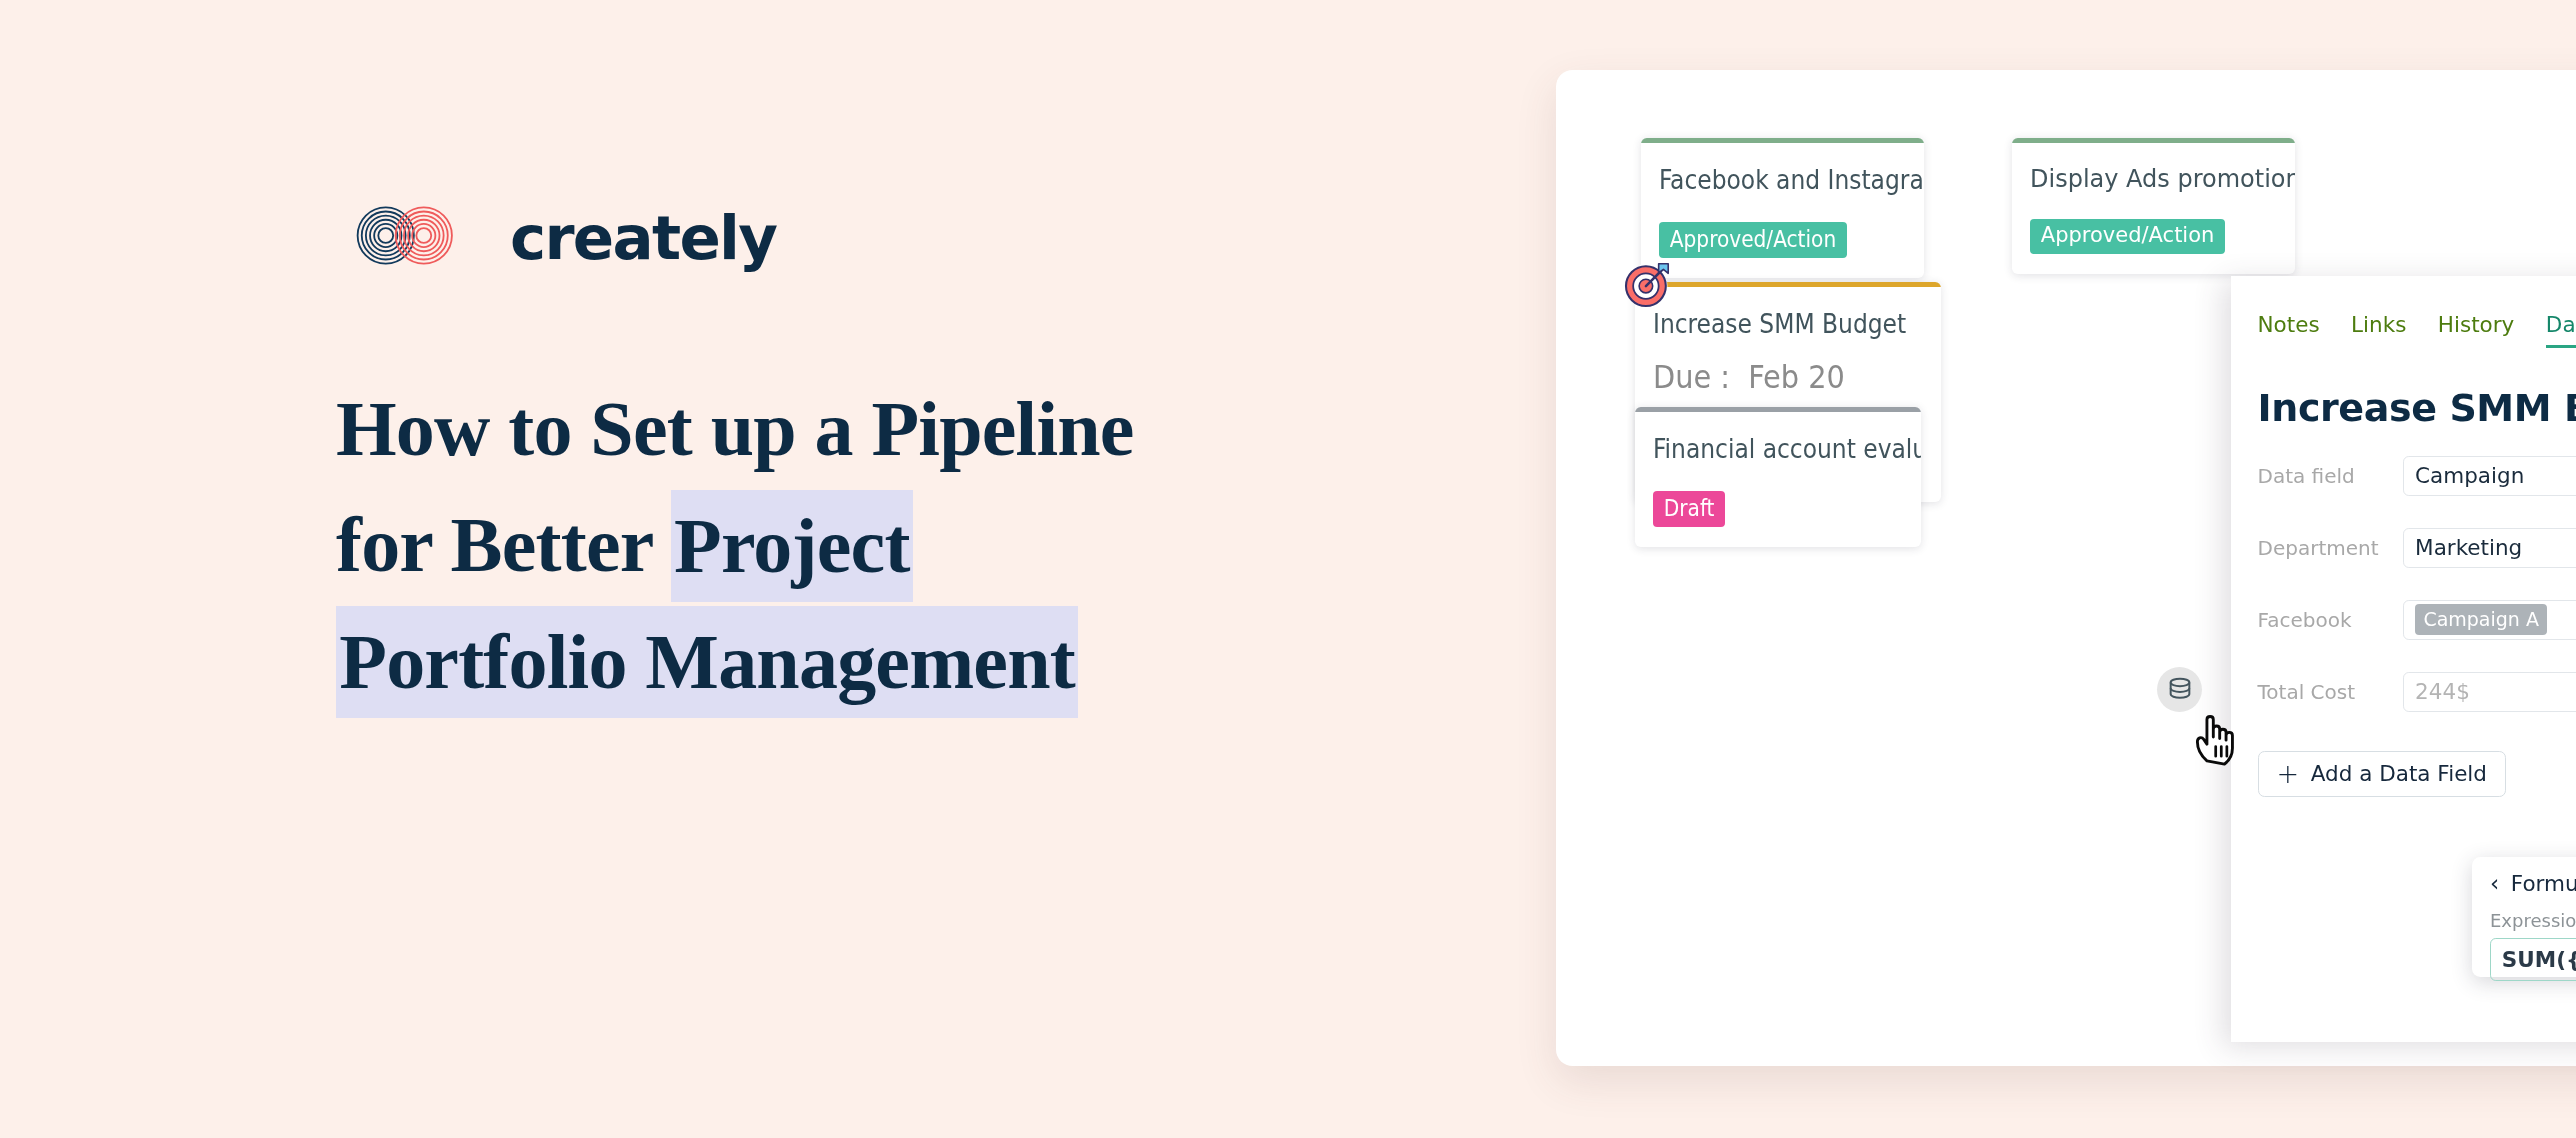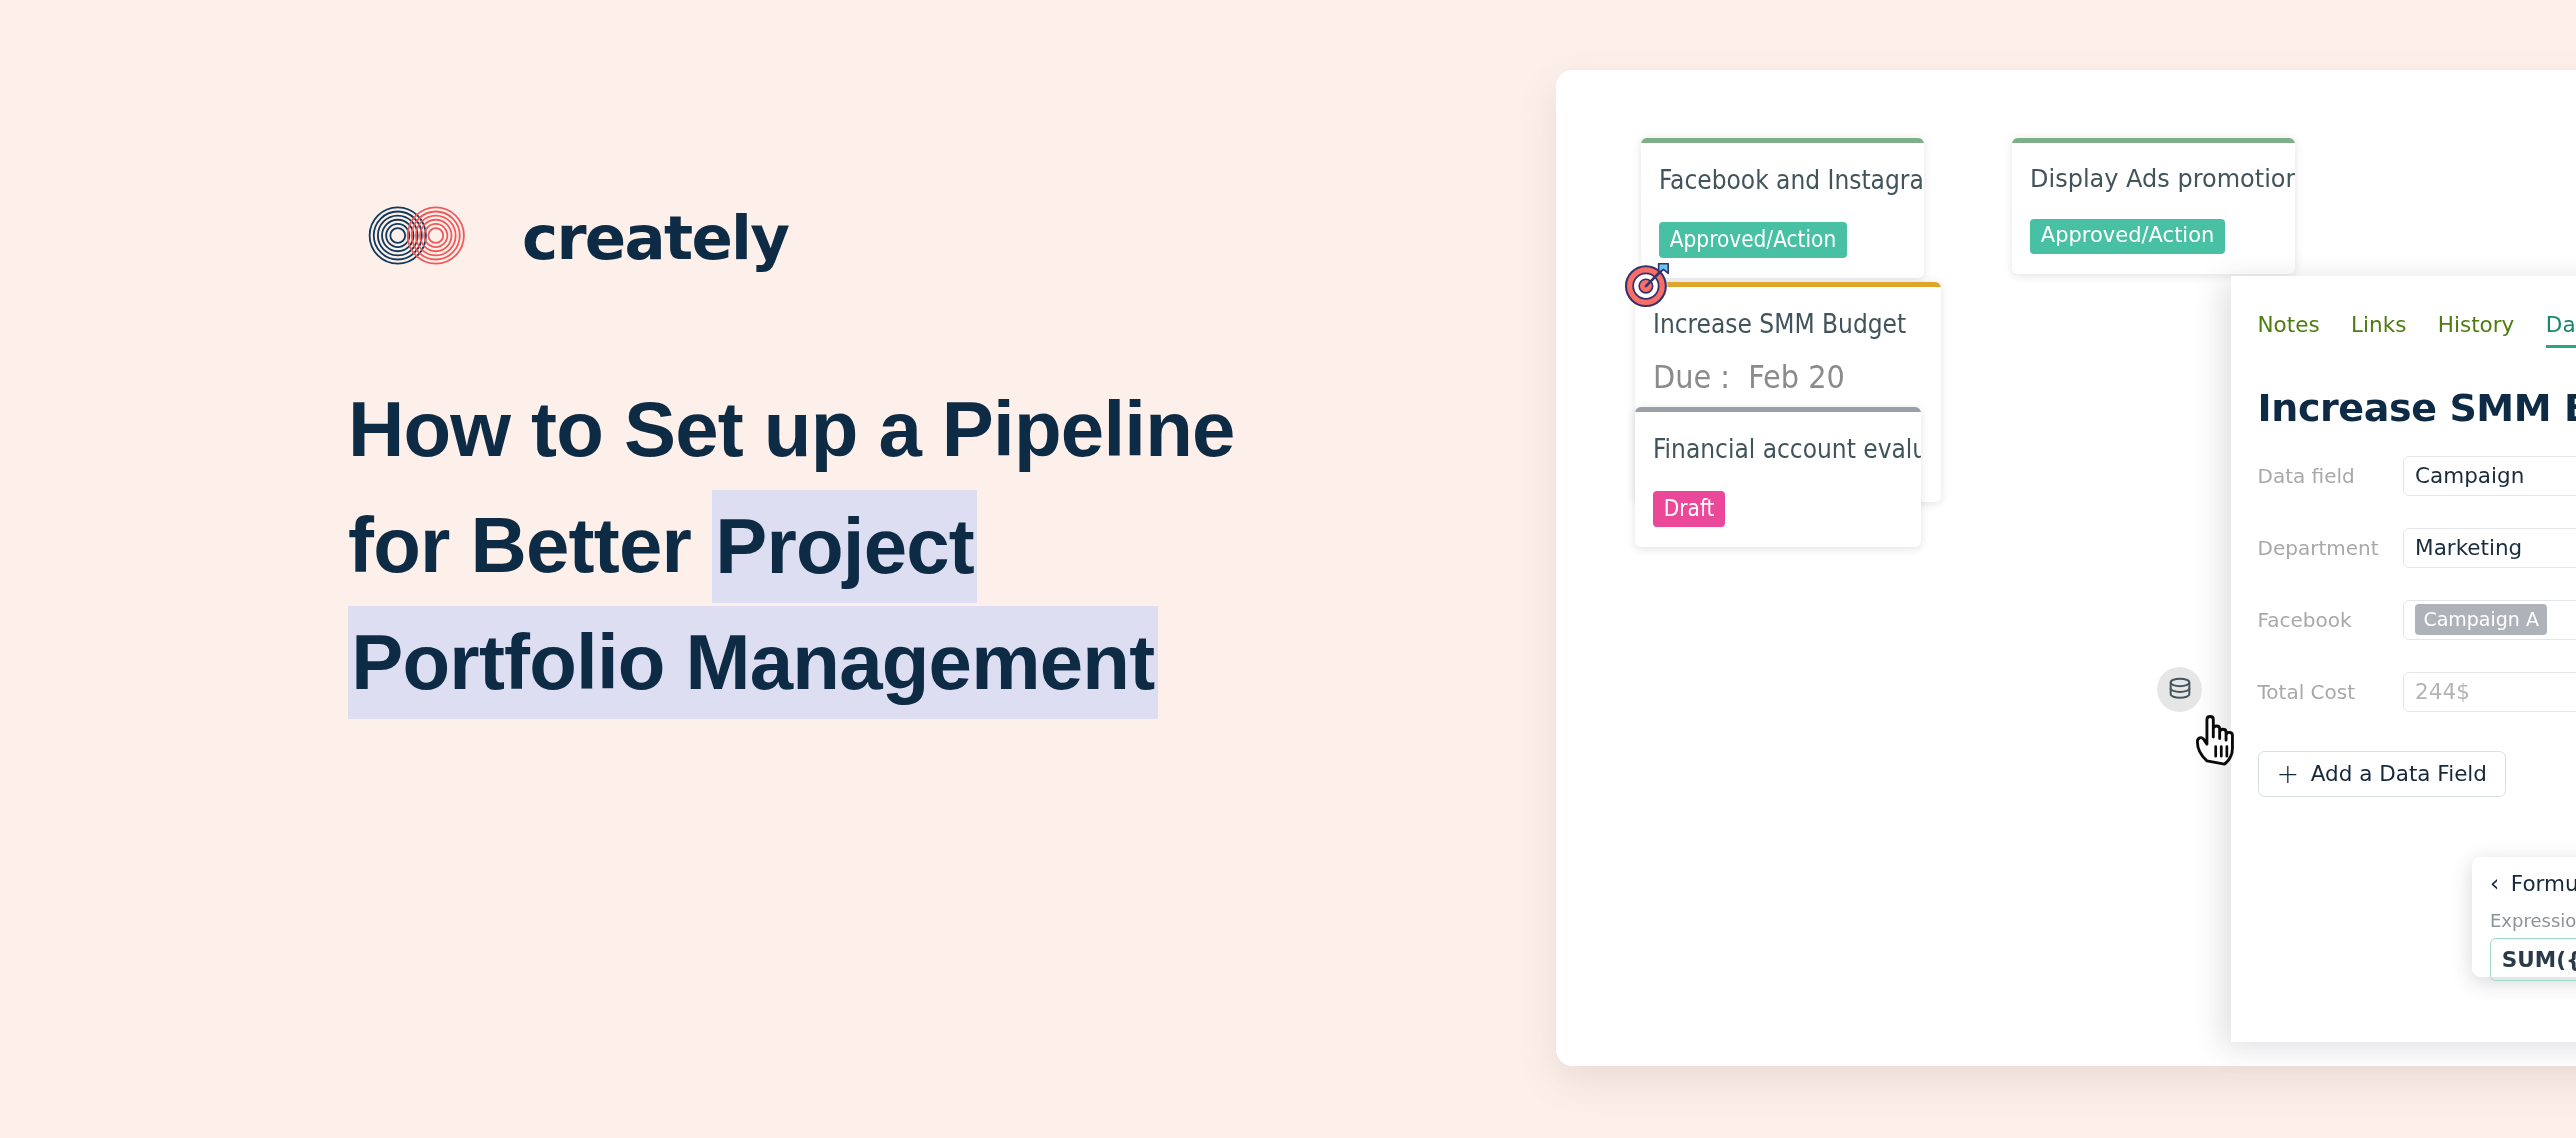--- a/index.html
+++ b/index.html
@@ -7,21 +7,21 @@
   body {
     background:#FDF0EA;
     font-family:"Liberation Sans", sans-serif;
     overflow:hidden;
     position:relative;
   }
 
   
   .left-col {
     position:absolute;
-    left:12px; top:0;
+    left:0; top:0;
     width:1557px; height:1138px;
   }
 
   
   .logo-row {
     position:absolute;
     left:351px; top:203px;
     display:flex; align-items:center; gap:25px;
   }
   .logo-mark { width:134px; height:65px; display:block; }
@@ -33,21 +33,21 @@
     color:#0D2B44;
     line-height:1;
     margin-top:3.3px;
   }
 
   
   .headline {
     position:absolute;
     left:336px; top:371px;
     width:911px;
-    font-family:Liberation Sans, sans-serif;
+    font-family:Liberation Serif, serif;
     font-size:78px;
     font-weight:700;
     line-height:1.49;
     color:#0D2B44;
     letter-spacing:-0.8px;
   }
   .headline .hl {
     background:#DEDEF3;
     box-decoration-break:clone;
     -webkit-box-decoration-break:clone;

